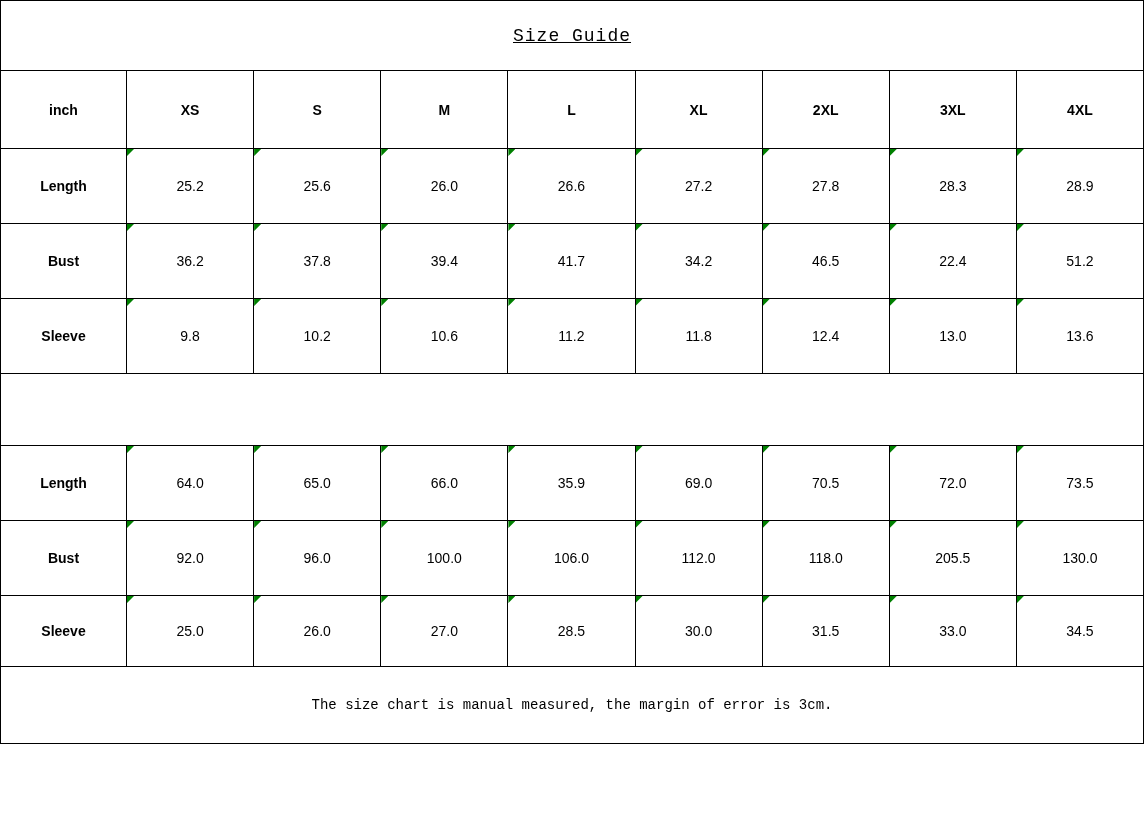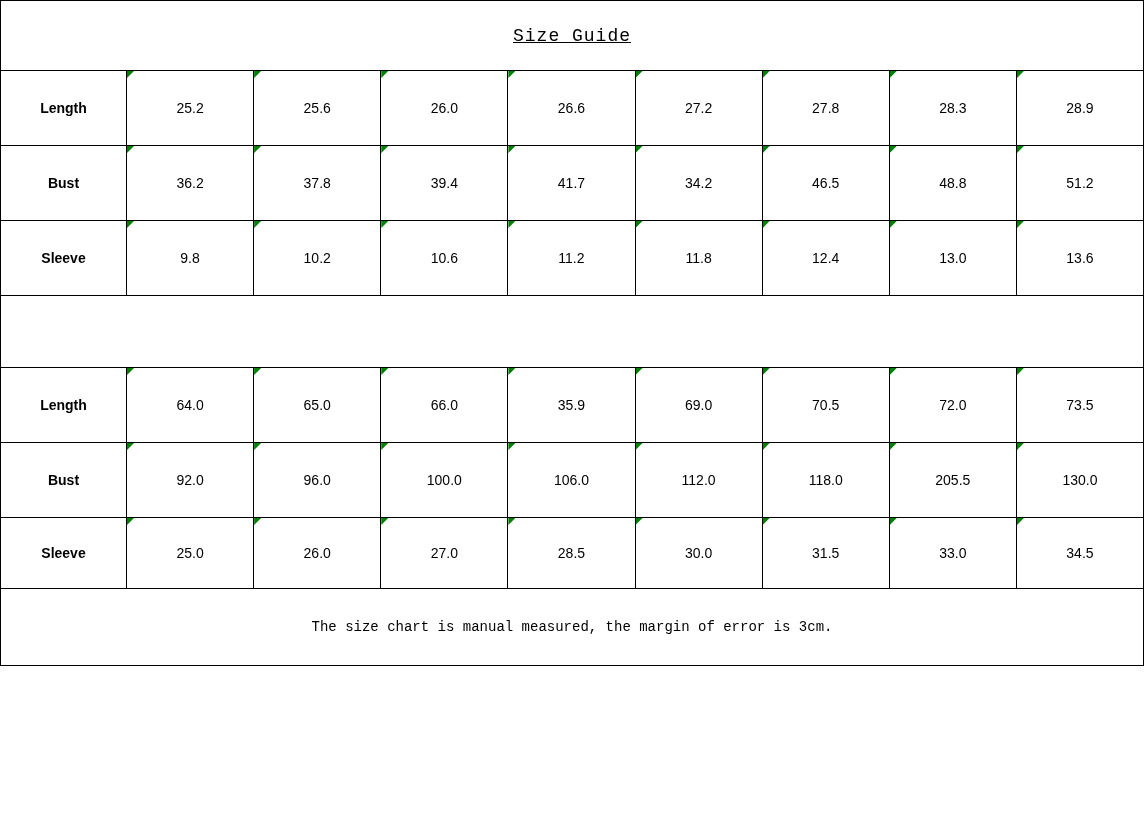--- a/index.html
+++ b/index.html
@@ -59,20 +59,31 @@
       <col>
       <col>
       <col>
   </colgroup>
 
   <tbody>
       <tr>
     <td colspan="9" class="title">Size Guide</td>
   </tr>
 
+  <tr class="r-head">
+    <td>inch</td>
+    <td>XS</td>
+    <td>S</td>
+    <td>M</td>
+    <td>L</td>
+    <td>XL</td>
+    <td>2XL</td>
+    <td>3XL</td>
+    <td>4XL</td>
+  </tr>
 
   <tr class="r-data">
     <td class="lbl">Length</td>
     <td class="v"><span class="flag"></span><span>25.2</span></td>
     <td class="v"><span class="flag"></span><span>25.6</span></td>
     <td class="v"><span class="flag"></span><span>26.0</span></td>
     <td class="v"><span class="flag"></span><span>26.6</span></td>
     <td class="v"><span class="flag"></span><span>27.2</span></td>
     <td class="v"><span class="flag"></span><span>27.8</span></td>
     <td class="v"><span class="flag"></span><span>28.3</span></td>
@@ -80,21 +91,21 @@
   </tr>
 
   <tr class="r-data">
     <td class="lbl">Bust</td>
     <td class="v"><span class="flag"></span><span>36.2</span></td>
     <td class="v"><span class="flag"></span><span>37.8</span></td>
     <td class="v"><span class="flag"></span><span>39.4</span></td>
     <td class="v"><span class="flag"></span><span>41.7</span></td>
     <td class="v"><span class="flag"></span><span>34.2</span></td>
     <td class="v"><span class="flag"></span><span>46.5</span></td>
-    <td class="v"><span class="flag"></span><span>48.8</span></td>
+    <td class="v"><span class="flag"></span><span>22.4</span></td>
     <td class="v"><span class="flag"></span><span>51.2</span></td>
   </tr>
 
   <tr class="r-data">
     <td class="lbl">Sleeve</td>
     <td class="v"><span class="flag"></span><span>9.8</span></td>
     <td class="v"><span class="flag"></span><span>10.2</span></td>
     <td class="v"><span class="flag"></span><span>10.6</span></td>
     <td class="v"><span class="flag"></span><span>11.2</span></td>
     <td class="v"><span class="flag"></span><span>11.8</span></td>

